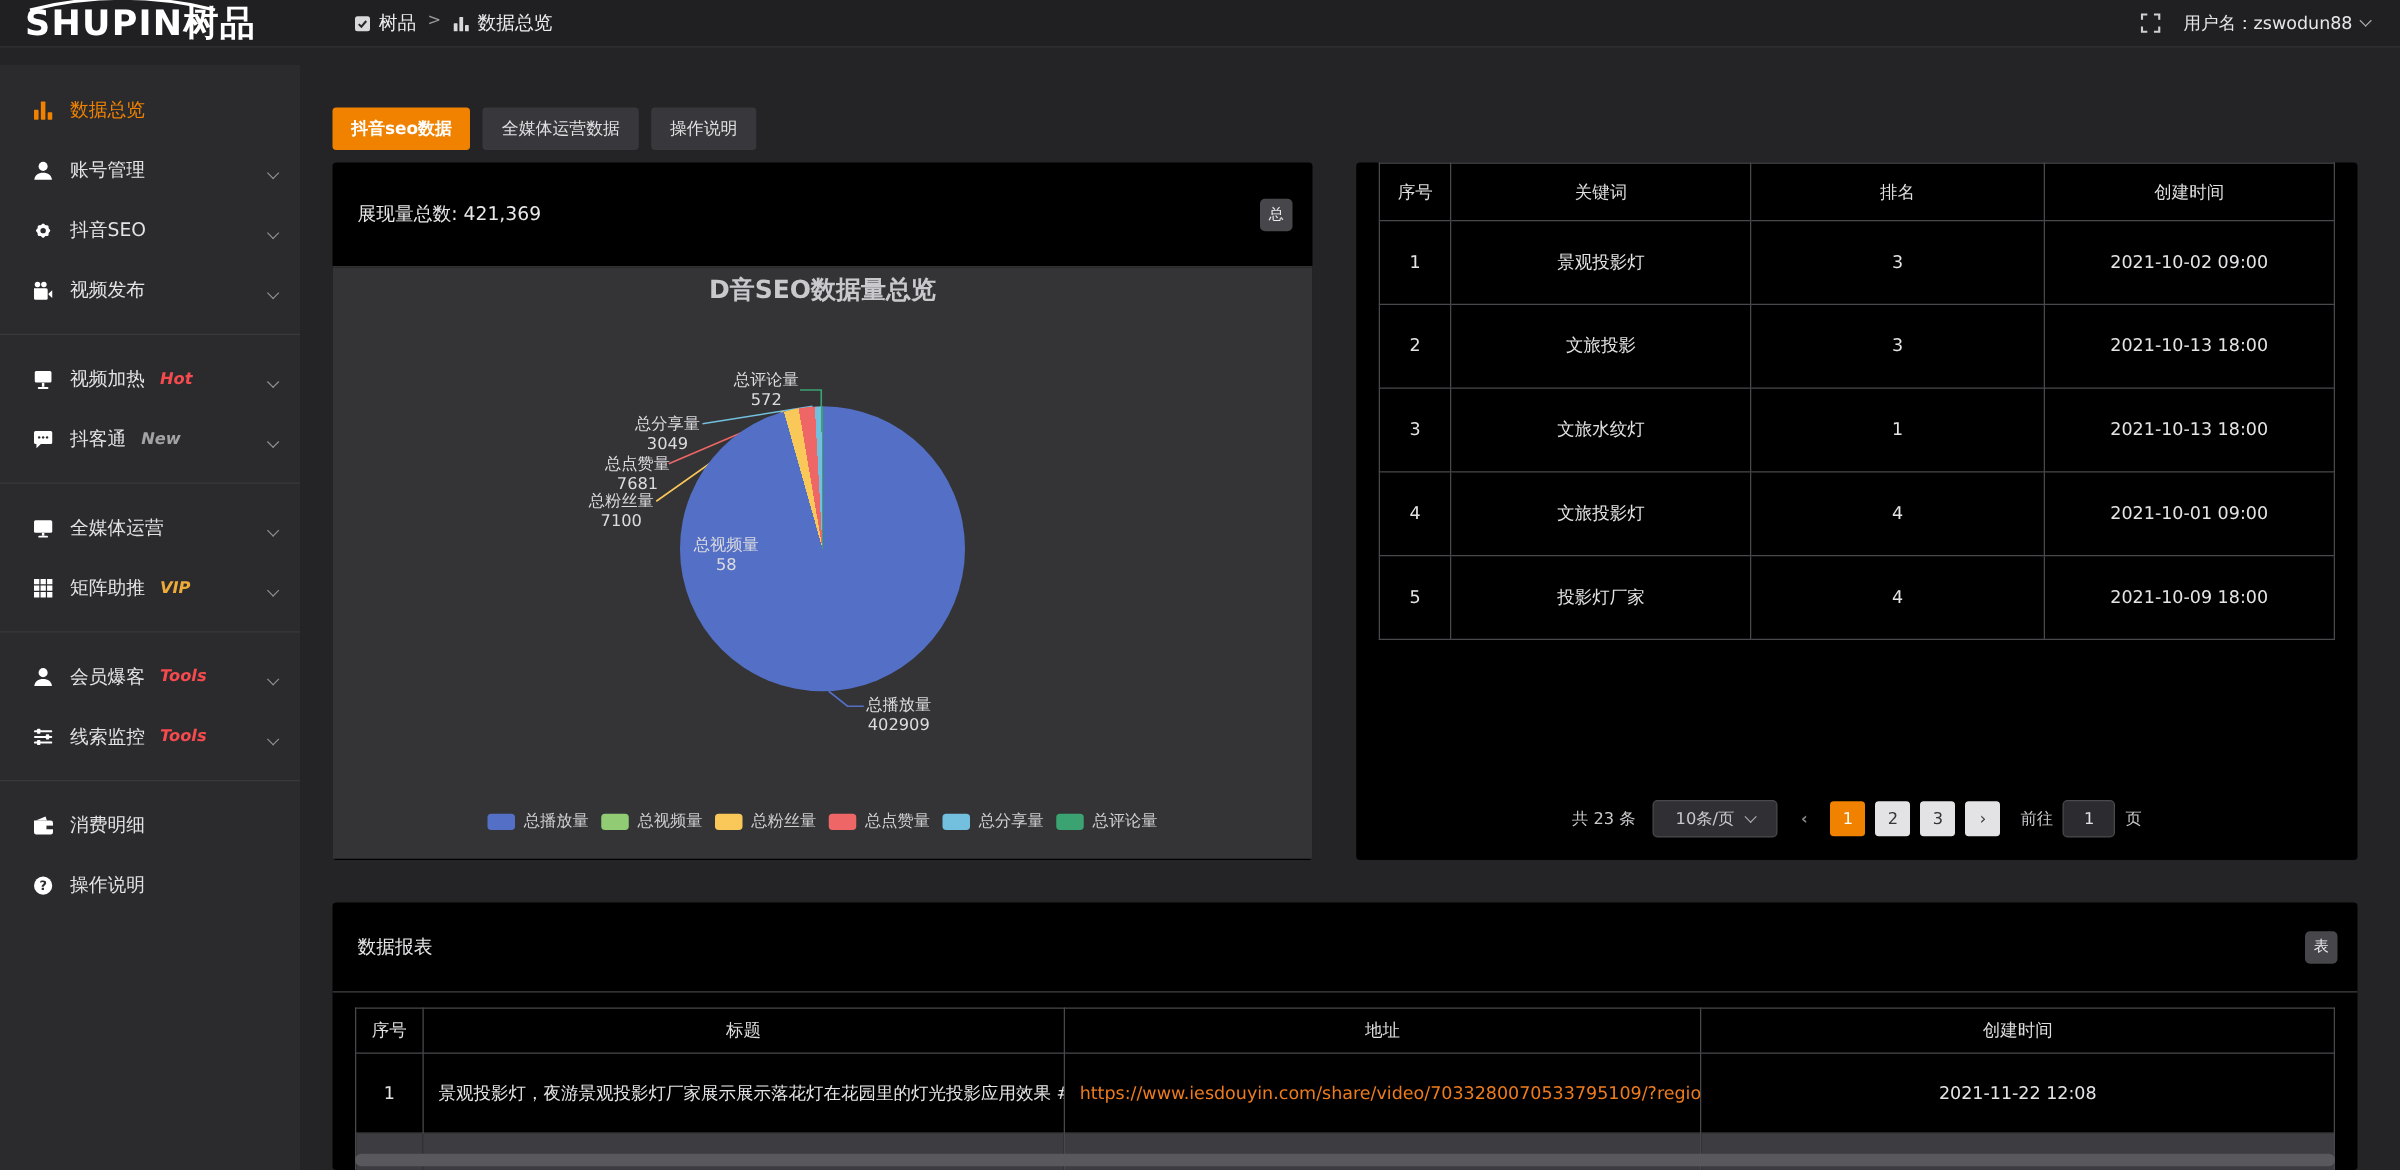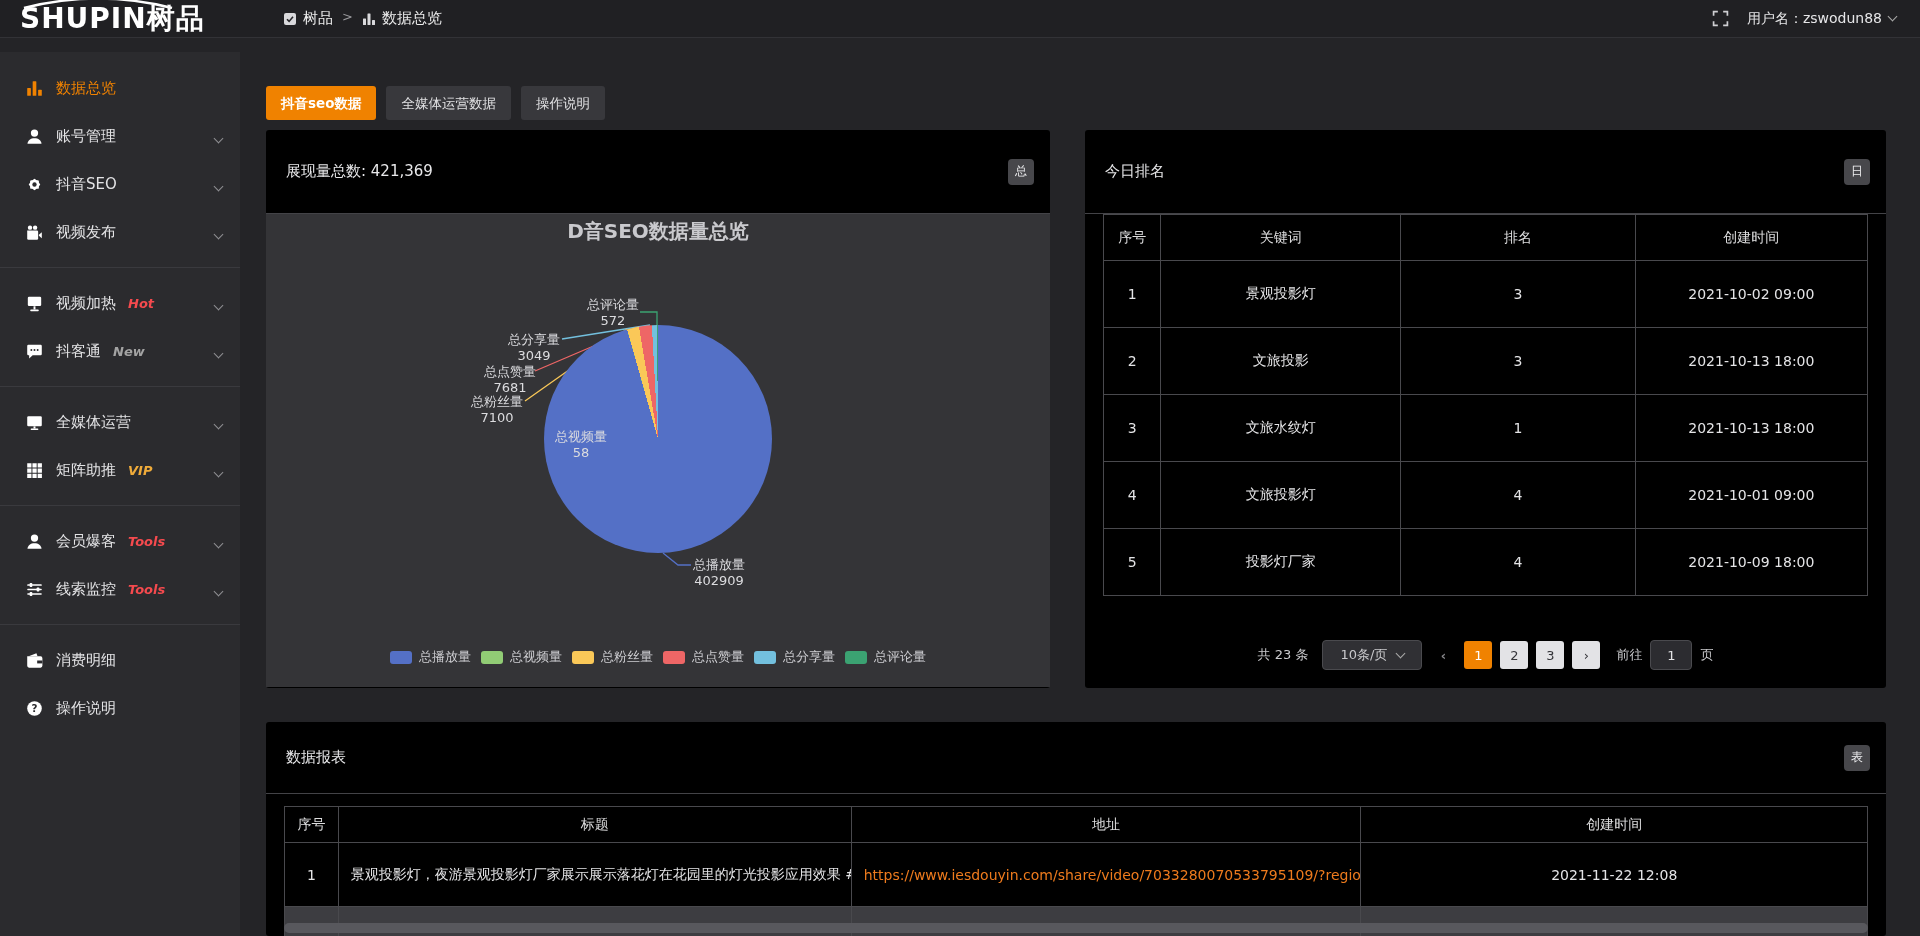--- a/index.html
+++ b/index.html
@@ -357,24 +357,20 @@
             </span>
             <span class="legend-item">
               <span class="legend-swatch" style="background:#3ba272"></span>
               <span class="legend-label">总评论量</span>
             </span>
           </div>
       </div>
     </section>
 
     <section class="card rank-card">
-      <div class="card-head">
-        <span>今日排名</span>
-        <span class="mini-badge">日</span>
-      </div>
       <table class="data-table rank-table">
         <colgroup>
             <col style="width:7.5%">
             <col style="width:31.4%">
             <col style="width:30.7%">
             <col style="width:30.4%">
           </colgroup>
         <thead>
             <tr id="rank-head">
               <th>序号</th>

